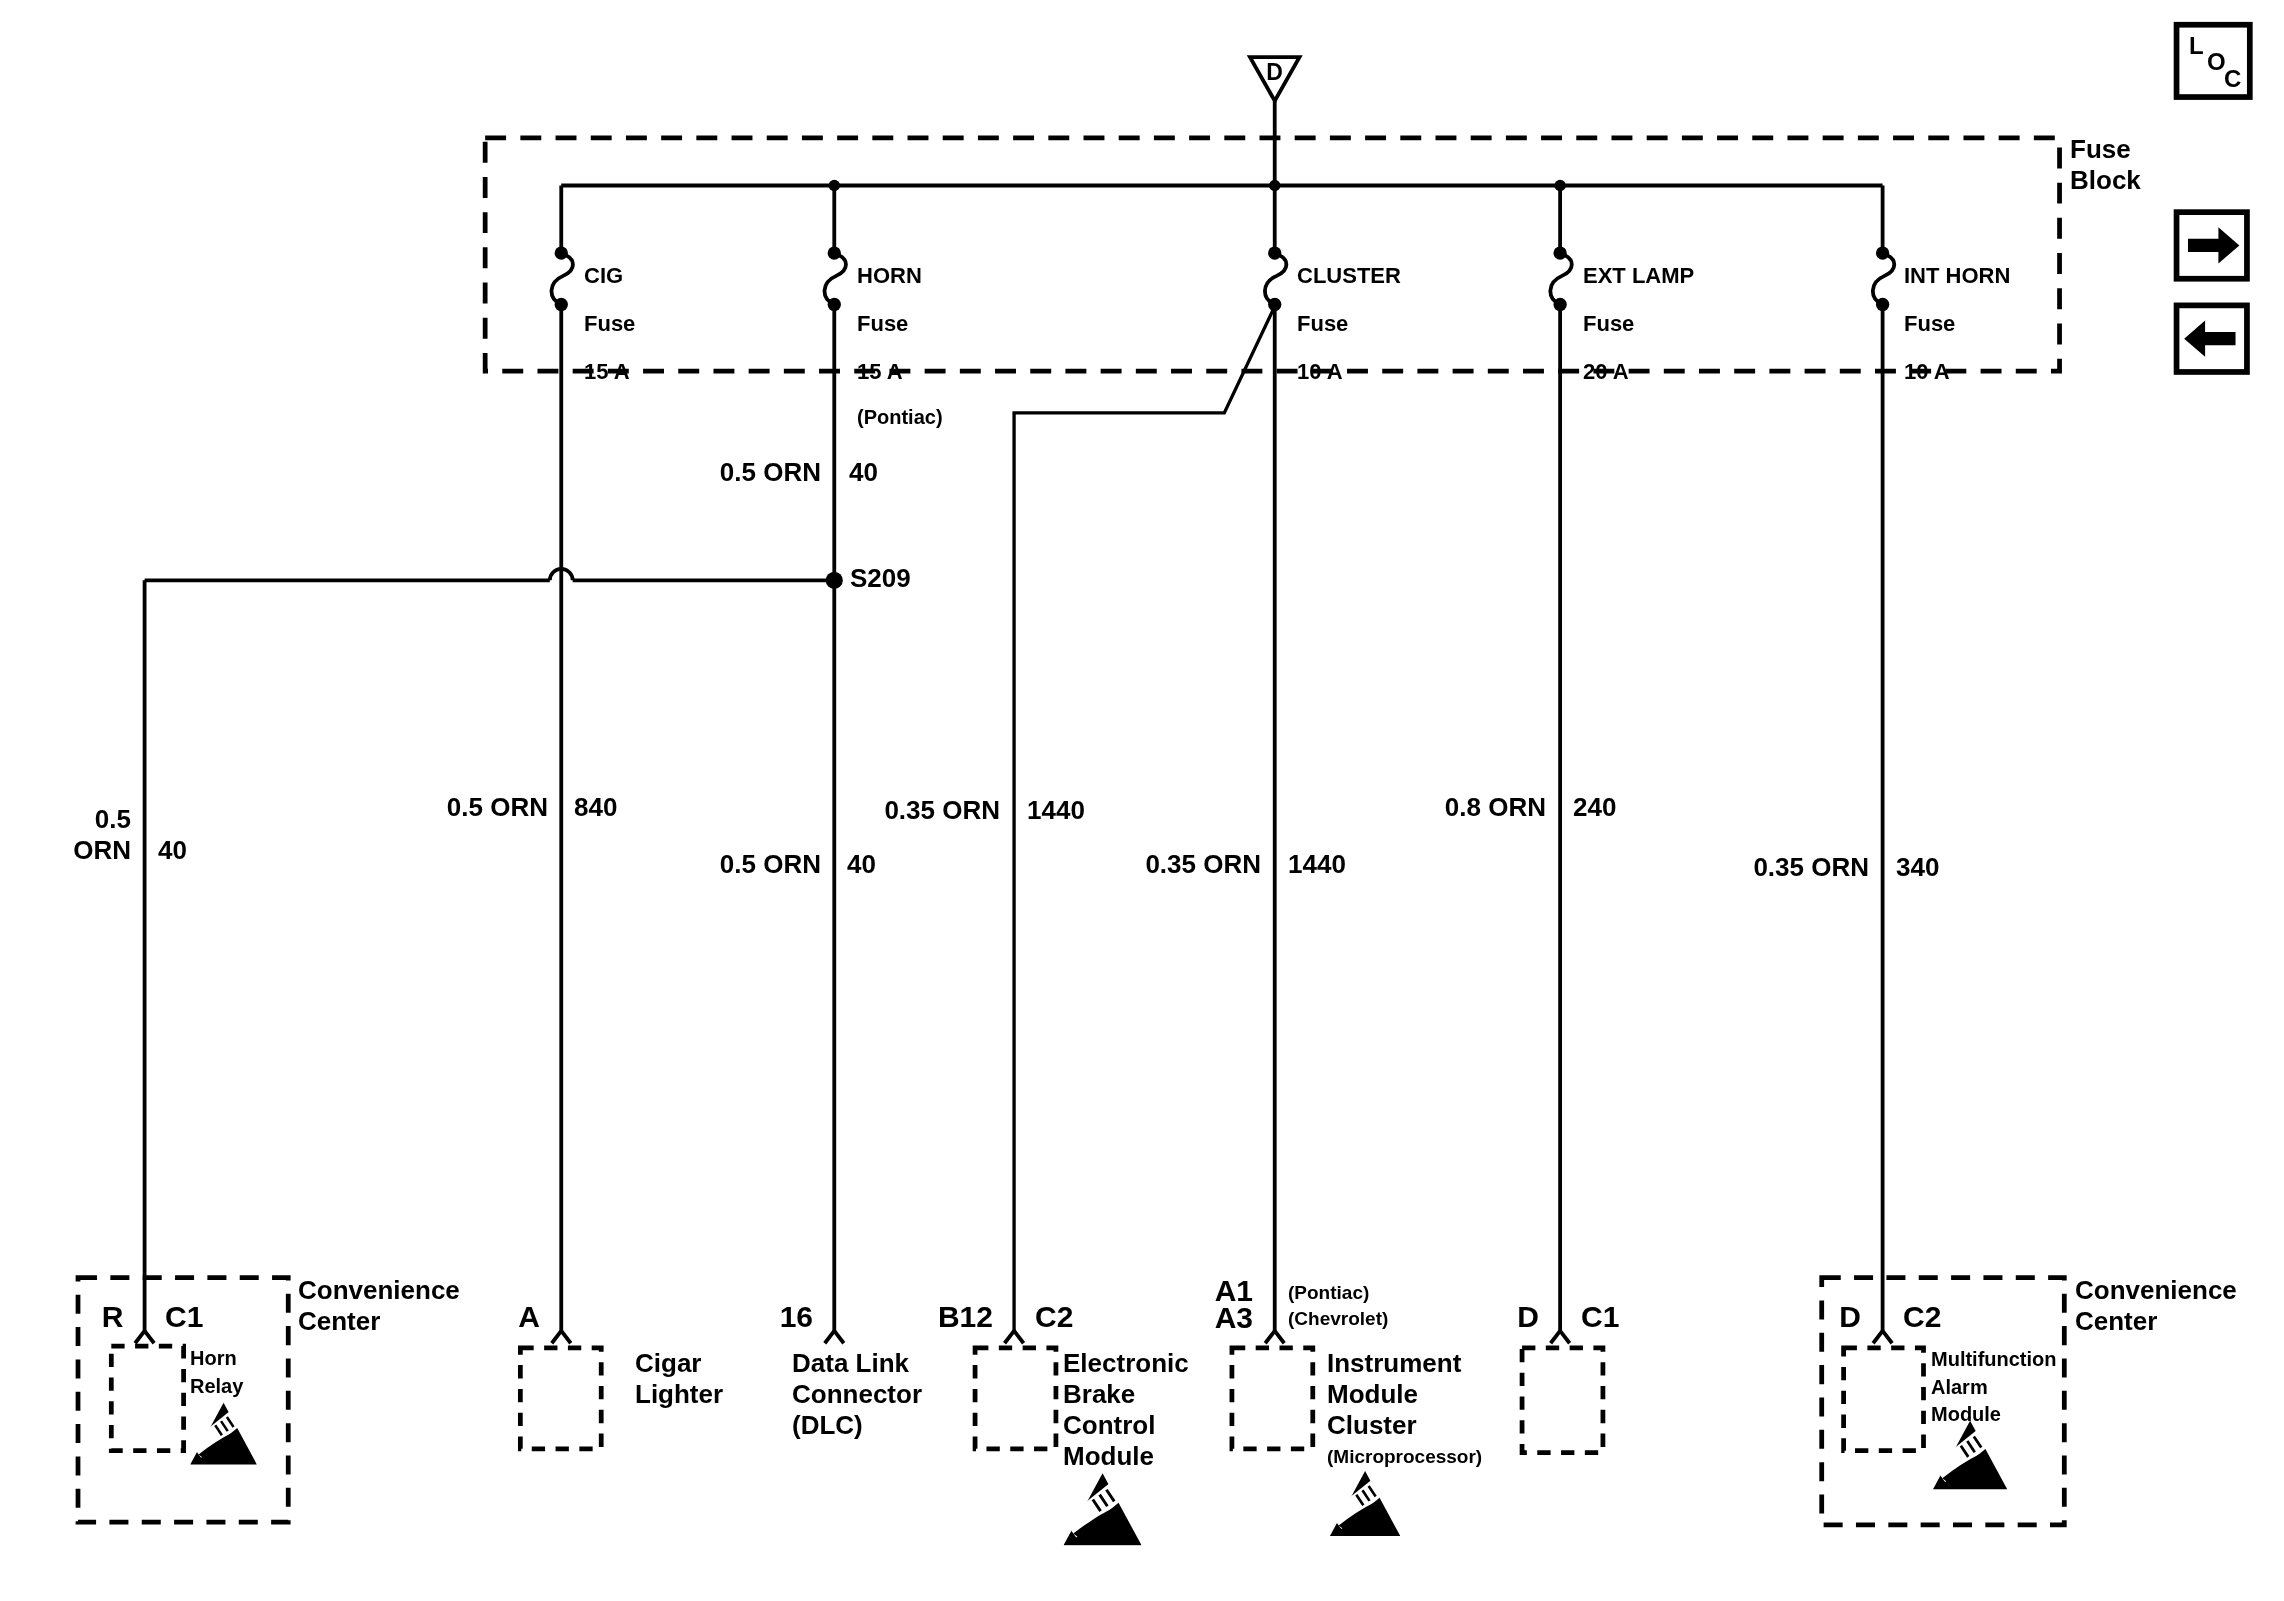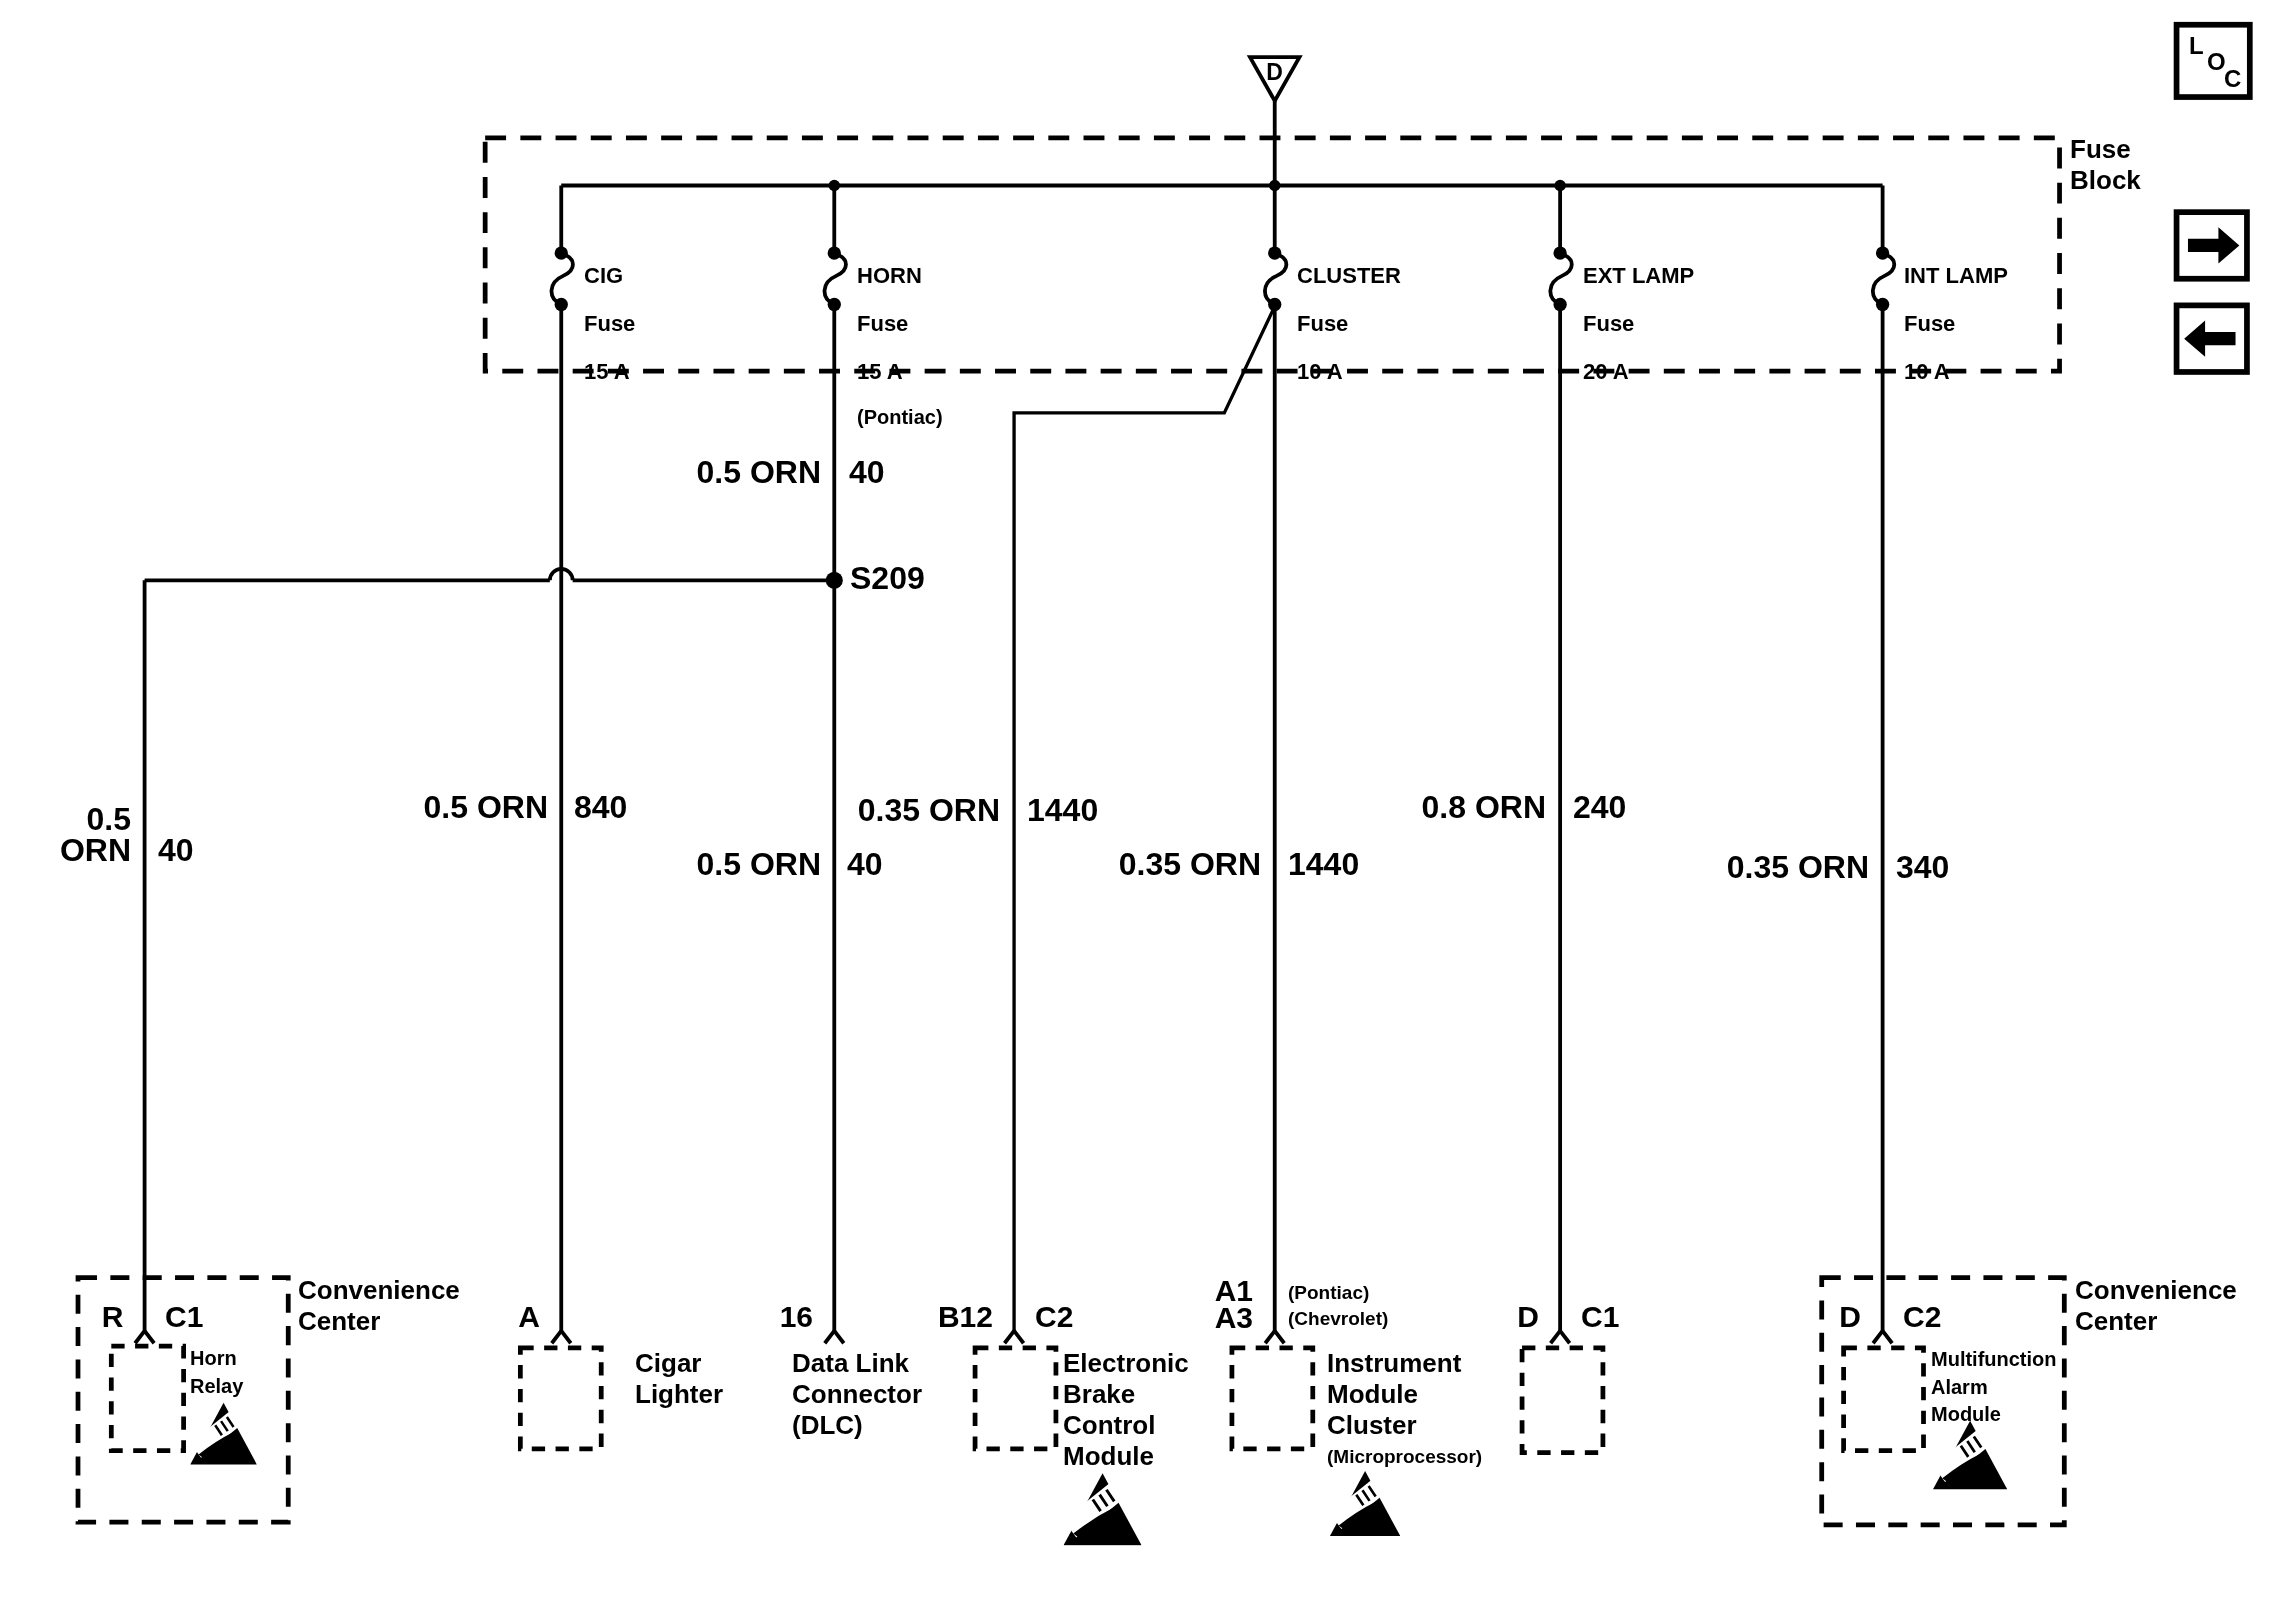--- a/index.html
+++ b/index.html
@@ -1,20 +1,20 @@
 <!DOCTYPE html>
 <html style="font-size:15px"><head>
 <meta charset="utf-8">
 <style>
   html,body{margin:0;padding:0;background:#fff;}
   .stage{position:relative;width:2285px;height:1602px;background:#fff;overflow:hidden;
          font-family:"Liberation Sans",sans-serif;font-weight:700;color:#000;}
   .stage svg.wires{position:absolute;left:0;top:0;}
   .abs{position:absolute;white-space:pre-line;}
-  .wl{font-size:32px;line-height:31px;}
+  .wl{font-size:26px;line-height:31px;}
   .ra{text-align:right;}
   .fuse-label div{font-size:22px;line-height:31px;}
   .fuse-label .small{font-size:20px;line-height:27.6px;}
   .pin{font-size:30px;line-height:27px;}
   .tiny{font-size:19px;line-height:26px;}
   .name{font-size:26px;line-height:31px;}
   .name-sm{font-size:20px;line-height:27.6px;}
   .bigcap{font-size:26px;line-height:31px;}
   .loc-letter{position:absolute;font-size:24px;line-height:24px;}
   .dtag{position:absolute;font-size:23px;line-height:23px;text-align:center;}
@@ -130,21 +130,21 @@
     <div>CLUSTER</div>
     <div>Fuse</div>
     <div>10 A</div>
   </div>
   <div class="abs fuse-label" style="left:1583px;top:243px">
     <div>EXT LAMP</div>
     <div>Fuse</div>
     <div>20 A</div>
   </div>
   <div class="abs fuse-label" style="left:1904px;top:243px">
-    <div>INT LAMP</div>
+    <div>INT HORN</div>
     <div>Fuse</div>
     <div>10 A</div>
   </div>
 
   <div class="abs wl ra" style="left:631px;top:457px;width:190px">0.5 ORN</div>
   <div class="abs wl" style="left:849px;top:457px">40</div>
 
   <div class="abs wl" style="left:850px;top:563px">S209</div>
 
   <div class="abs wl ra" style="left:0px;top:804px;width:131px">0.5

